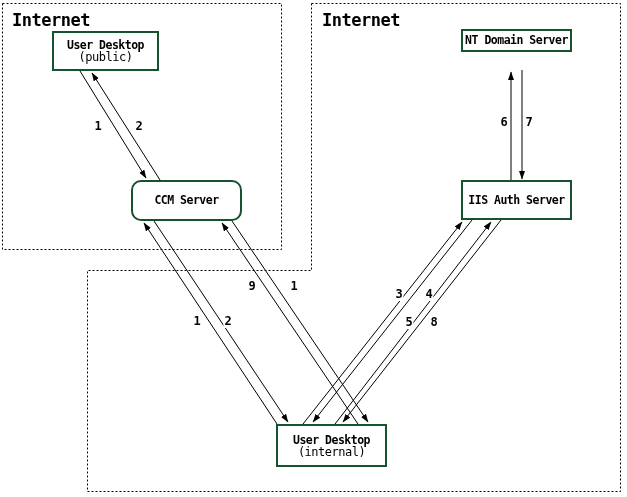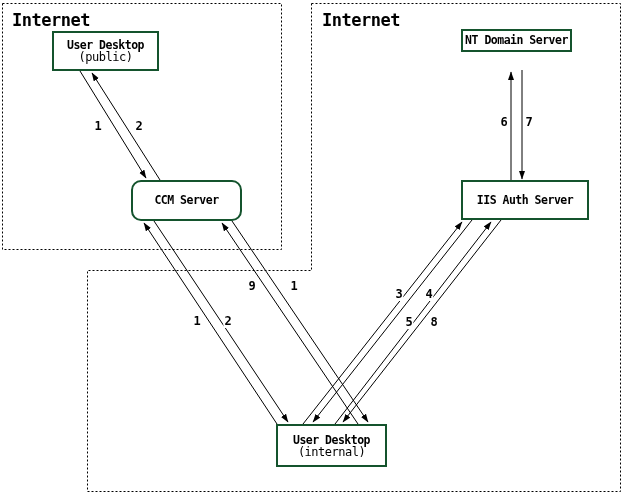--- a/index.html
+++ b/index.html
@@ -87,21 +87,21 @@
   </div>
 
   <div class="node" style="left:131px;top:180px;width:111px;height:41px;border-radius:10px;">
     <div class="title">CCM Server</div>
   </div>
 
   <div class="node" style="left:461px;top:29px;width:111px;height:23px;">
     <div class="title">NT Domain Server</div>
   </div>
 
-  <div class="node" style="left:461px;top:180px;width:128px;height:40px;">
+  <div class="node" style="left:461px;top:180px;width:111px;height:40px;">
     <div class="title">IIS Auth Server</div>
   </div>
 
   <div class="node" style="left:276px;top:424px;width:111px;height:43px;">
     <div class="title">User Desktop</div>
     <div class="subtitle">(internal)</div>
   </div>
 
   <div class="flow-label" style="left:98px;top:126px;">1</div>
   <div class="flow-label" style="left:139px;top:126px;">2</div>

